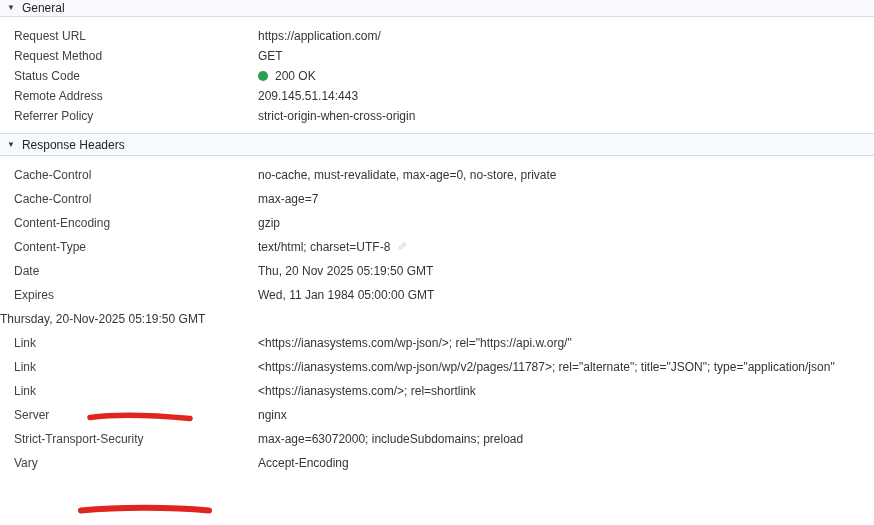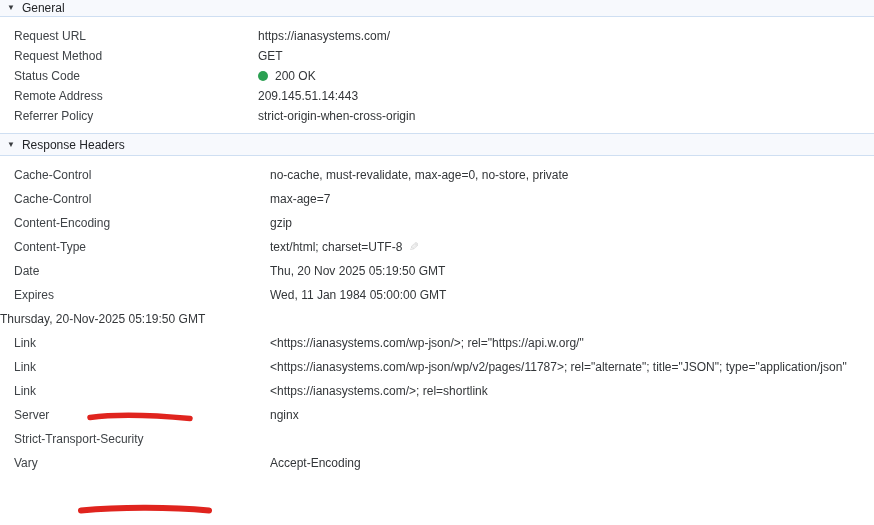--- a/index.html
+++ b/index.html
@@ -25,21 +25,21 @@
   .section-header.bordered-top {
     height:23px;
     border-top:1px solid var(--shbd, #cfdff2);
     margin-top:7px;
   }
   .tri { font-size:8px; color:#3a3d40; line-height:1; }
   .rows-general { margin-top:9px; }
   .rows-response { margin-top:7px; }
   .row { display:flex; align-items:center; }
   .rows-general .row { height:20px; }
-  .rows-response .row { height:24px;gap:12px; }
+  .rows-response .row { height:24px; }
   .hname {
     flex:none;
     width:244px;
     padding-left:14px;
     box-sizing:content-box;
     color:#3f4347;
     white-space:nowrap;
   }
   .hvalue {
     display:flex; align-items:center;
@@ -72,21 +72,21 @@
 <div class="panel">
 
   <div class="section-header">
     <span class="tri">▼</span>
     <span>General</span>
   </div>
 
   <div class="rows-general">
     <div class="row">
       <div class="hname">Request URL</div>
-      <div class="hvalue">https://ianasystems.com/</div>
+      <div class="hvalue">https://application.com/</div>
     </div>
     <div class="row">
       <div class="hname">Request Method</div>
       <div class="hvalue">GET</div>
     </div>
     <div class="row">
       <div class="hname">Status Code</div>
       <div class="hvalue">
         <span class="dot"></span>
         <span>200 OK</span>
@@ -149,20 +149,21 @@
     <div class="row">
       <div class="hname">Link</div>
       <div class="hvalue">&lt;https://ianasystems.com/&gt;; rel=shortlink</div>
     </div>
     <div class="row">
       <div class="hname">Server</div>
       <div class="hvalue">nginx</div>
     </div>
     <div class="row">
       <div class="hname">Strict-Transport-Security</div>
+      <div class="hvalue">max-age=63072000; includeSubdomains; preload</div>
     </div>
     <div class="row">
       <div class="hname">Vary</div>
       <div class="hvalue">Accept-Encoding</div>
     </div>
   </div>
 
   <svg class="overlay" viewBox="0 0 874 525" xmlns="http://www.w3.org/2000/svg">
     <path class="red-mark" d="M 90 417.5 C 118 413.5, 148 414.5, 190 418.5" fill="none" stroke="#E0241E" stroke-width="5.5" stroke-linecap="round"></path>
     <path class="red-mark" d="M 81 510.5 C 118 507, 168 506.5, 209 510.5" fill="none" stroke="#E0241E" stroke-width="6" stroke-linecap="round"></path>

